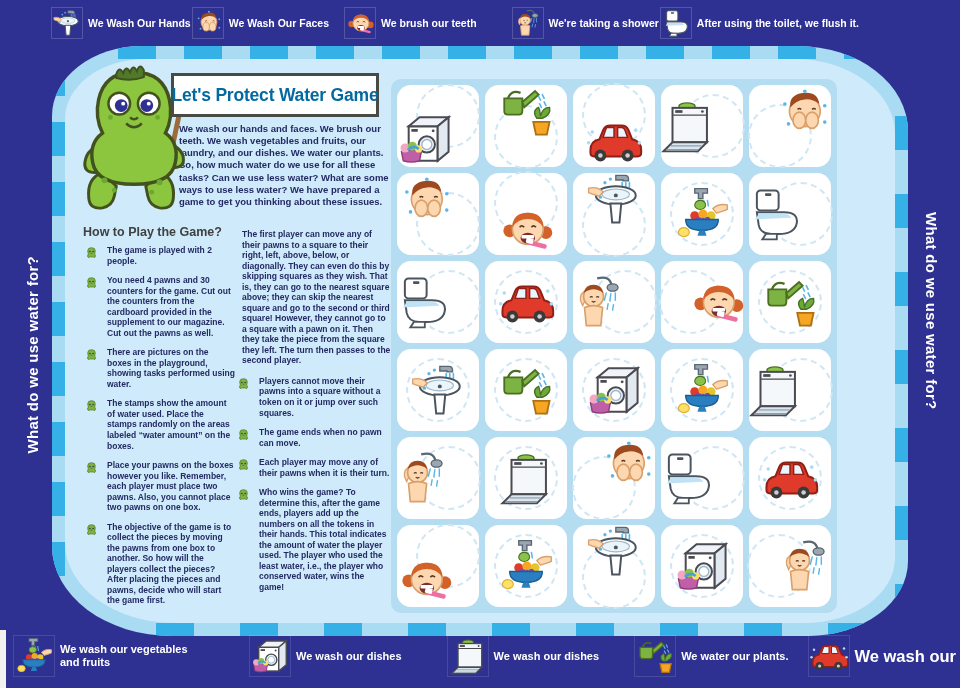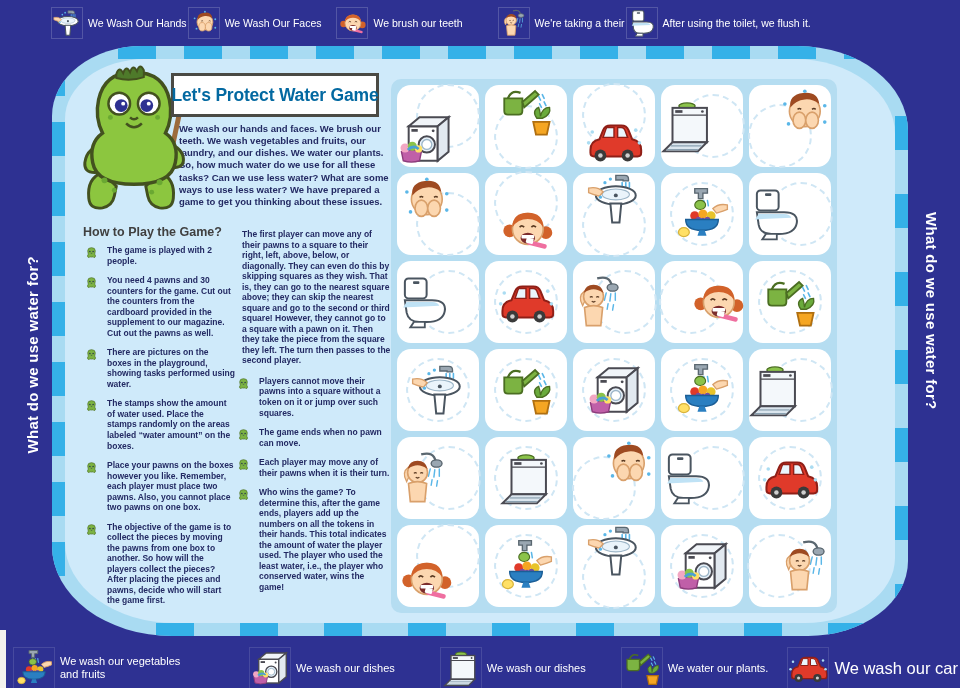--- a/index.html
+++ b/index.html
@@ -1,35 +1,35 @@
 <!DOCTYPE html>
 <html><head>
 <meta charset="utf-8">
 <style>
   html,body{margin:0;padding:0;}
   body{width:960px;height:688px;background:#2e3192;font-family:"Liberation Sans",sans-serif;position:relative;overflow:hidden;}
   .page{position:absolute;inset:0;}
 
   
   .top-strip{position:absolute;top:0;left:0;right:0;height:46px;display:flex;align-items:center;}
-  .bottom-strip{position:absolute;bottom:0;left:0;right:0;height:52px;display:flex;align-items:flex-end;box-sizing:border-box;}
+  .bottom-strip{position:absolute;bottom:0;left:0;right:0;height:52px;display:flex;align-items:flex-start;box-sizing:border-box;}
   .strip-item{display:flex;align-items:center;gap:6px;flex:0 0 auto;}
   .top-strip .strip-item:nth-child(1){margin-left:52px}
   .top-strip .strip-item:nth-child(2){margin-left:2px}
   .top-strip .strip-item:nth-child(3){margin-left:16px}
   .top-strip .strip-item:nth-child(4){margin-left:36px}
   .top-strip .strip-item:nth-child(5){margin-left:2px}
   .bottom-strip .strip-item:nth-child(1){margin-left:14px}
   .bottom-strip .strip-item:nth-child(2){margin-left:50px}
   .bottom-strip .strip-item:nth-child(3){margin-left:46px}
   .bottom-strip .strip-item:nth-child(4){margin-left:36px}
   .bottom-strip .strip-item:nth-child(5){margin-left:20px}
   .strip-icon{width:30px;height:30px;display:inline-block;outline:1px solid rgba(255,255,255,.18);}
   .bottom-strip .strip-icon{width:40px;height:40px;outline:1px solid rgba(255,255,255,.12);}
-  .strip-label{color:#fff;font-weight:400;font-size:10.5px;white-space:nowrap;}
+  .strip-label{color:#fff;font-weight:700;font-size:10.5px;white-space:nowrap;}
   .bottom-strip .strip-label{font-size:11px;}
   .bottom-strip .strip-item:nth-child(1) .strip-label{width:140px;white-space:normal;line-height:1.2;}
   .bottom-strip .strip-item.large .strip-label{font-size:16.5px;}
 
   
   .side-text{position:absolute;color:#fff;font-weight:700;font-size:15px;letter-spacing:.3px;}
   .side-text.left{left:24px;top:256px;writing-mode:vertical-rl;transform:rotate(180deg);}
   .side-text.right{right:20px;top:212px;writing-mode:vertical-rl;}
 
   
@@ -150,21 +150,21 @@
               <line x1="48" y1="35" x2="47" y2="41"></line>
             </g>
             <path d="M14 36 q-6 -10 2 -16 l4 6 q-4 4 -6 10 z" fill="#fcd7b0" stroke="#d9a06b" stroke-width="1.5"></path>
             <circle cx="26" cy="26" r="11" fill="#fcd7b0" stroke="#d9a06b" stroke-width="1.8"></circle>
             <path d="M15 22 q2 -9 11 -9 q9 0 11 9 q-6 -4 -11 -4 q-5 0 -11 4 z" fill="#9e4a21"></path>
             <path d="M22 27 q1.5 -2 3 0 M29 27 q1.5 -2 3 0" stroke="#5a3a22" stroke-width="1.4" fill="none"></path>
             <path d="M24 31 q2 2 4 0" stroke="#5a3a22" stroke-width="1.4" fill="none"></path>
             <path d="M16 38 q10 -4 20 0 l-2 20 h-16 z" fill="#fcd7b0" stroke="#d9a06b" stroke-width="1.8"></path>
           </svg>
         </span>
-        <span class="strip-label">We're taking a their</span>
+        <span class="strip-label">We're taking a shower</span>
       </div>
       <div class="strip-item">
         <span class="strip-icon">
           <svg viewBox="0 0 64 64">
             <rect x="12" y="6" width="24" height="22" rx="4" fill="#fff" stroke="#4a5560" stroke-width="2.2"></rect>
             <rect x="21" y="9" width="7" height="3" rx="1" fill="#4a5560"></rect>
             <path d="M12 30 h30 q16 0 14 12 q-2 12 -20 12 h-8 q-12 0 -14 -10 z" fill="#fff" stroke="#4a5560" stroke-width="2.2"></path>
             <path d="M14 32 h28 q6 0 8 4 l-40 2 z" fill="#bfe2f5"></path>
             <path d="M22 54 h12 v6 h-16 z" fill="#fff" stroke="#4a5560" stroke-width="2"></path>
           </svg>

